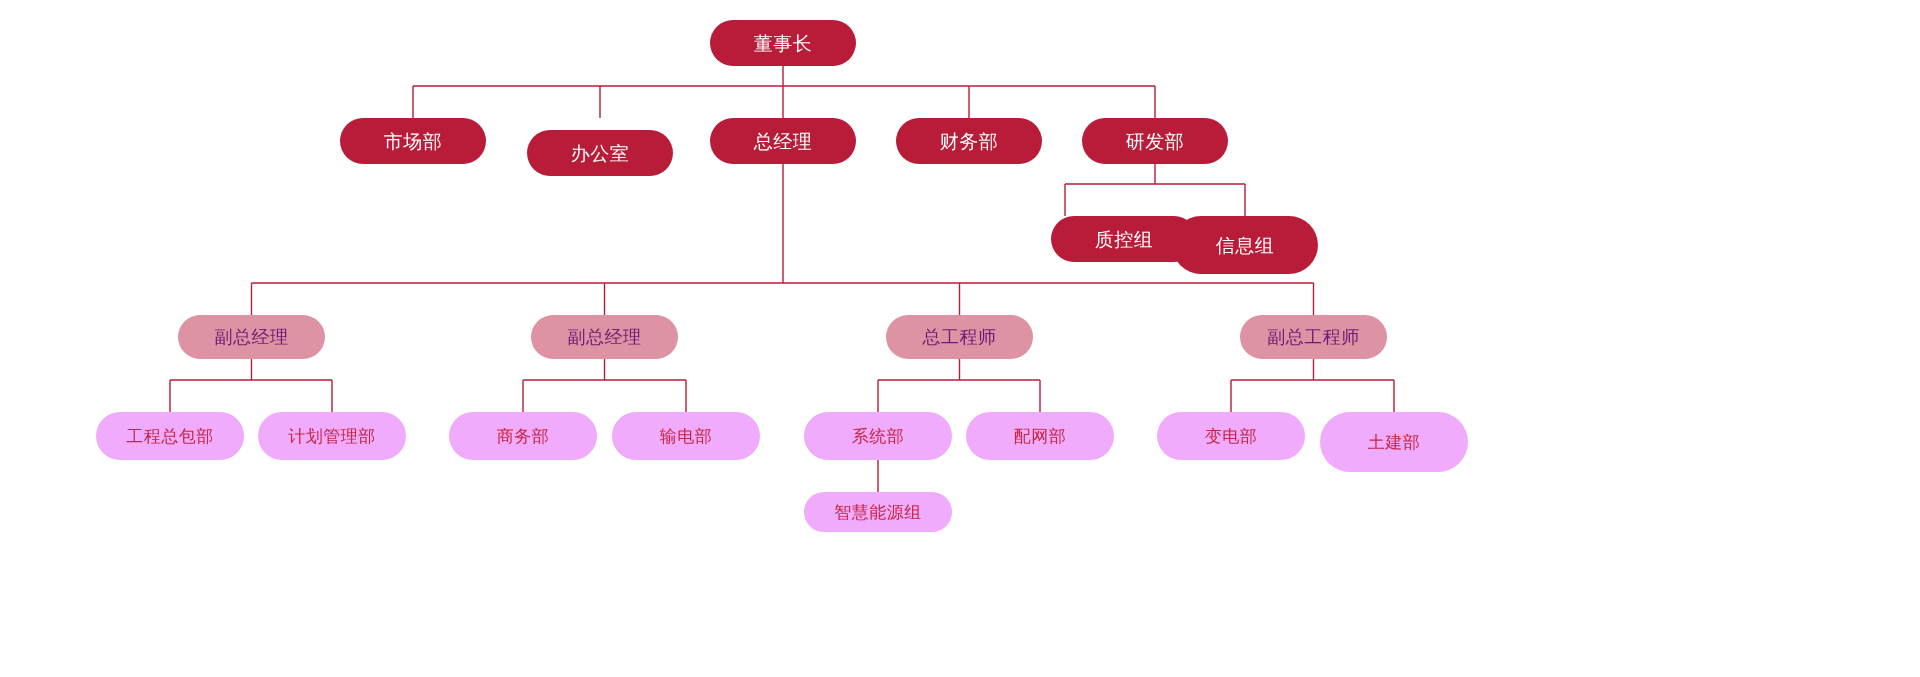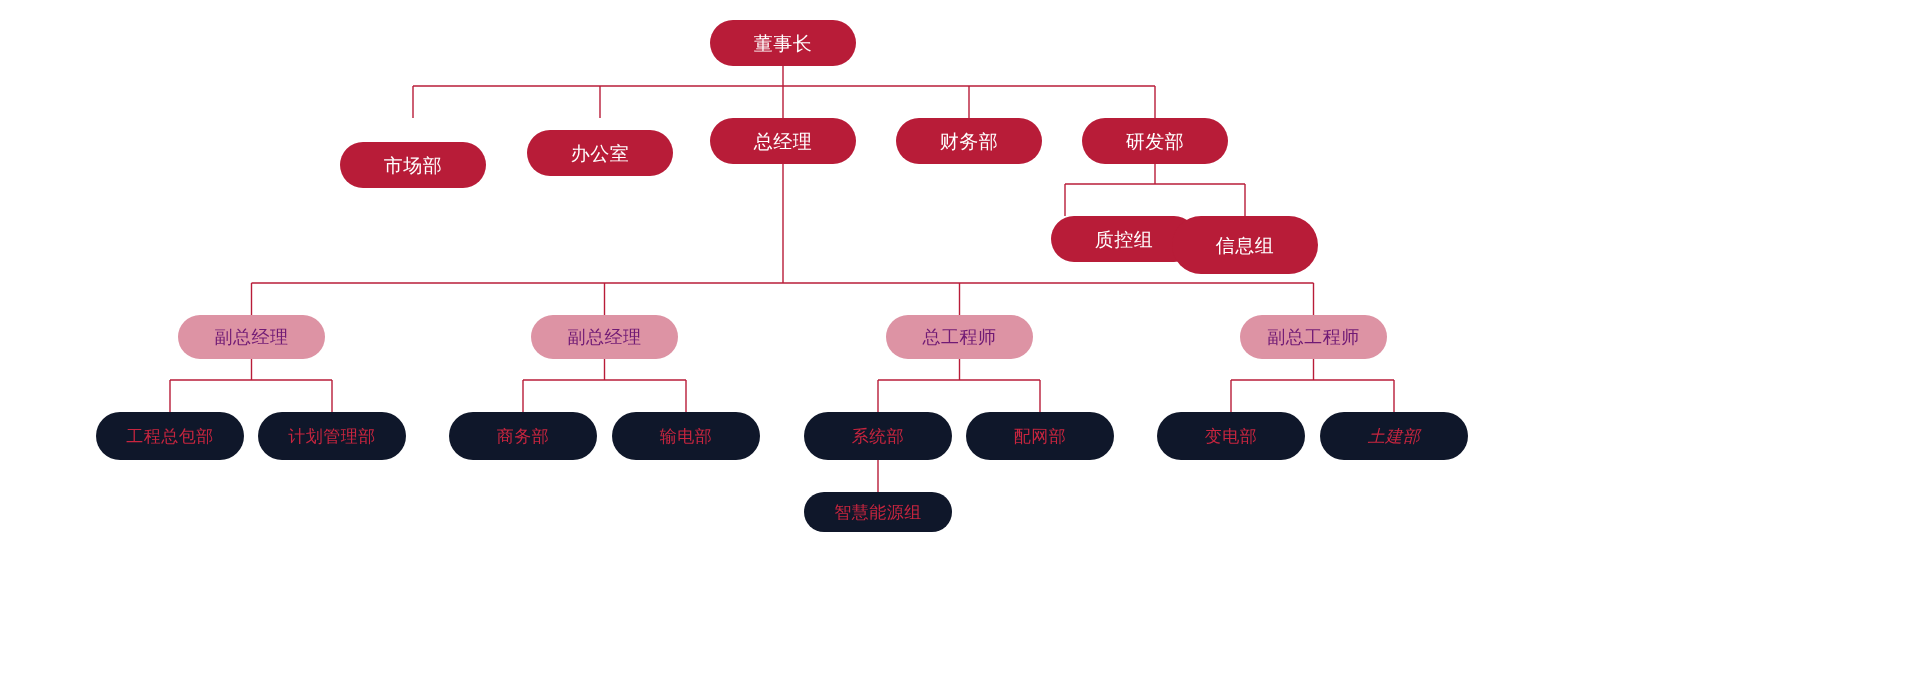--- a/index.html
+++ b/index.html
@@ -46,21 +46,21 @@
     background: #b81c38;
     color: #ffffff;
     font-size: 19px;
   }
   .level-pink {
     background: #dd93a4;
     color: #701a75;
     font-size: 18px;
   }
   .level-light {
-    background: #0f172a;
+    background: #f0abfc;
     color: #c8253f;
     font-size: 17px;
   }
 </style>
 </head>
 <body>
 
 <div id="chart-root">
   <svg class="connector-layer" id="connector-layer" viewBox="0 0 1920 677">
       <line x1="783" y1="66" x2="783" y2="86" stroke="#b81c38" stroke-width="1.4"></line>
@@ -95,21 +95,21 @@
       <line x1="1313.5" y1="359" x2="1313.5" y2="380" stroke="#b81c38" stroke-width="1.4"></line>
       <line x1="1231" y1="380" x2="1394" y2="380" stroke="#b81c38" stroke-width="1.4"></line>
       <line x1="1231" y1="380" x2="1231" y2="412" stroke="#b81c38" stroke-width="1.4"></line>
       <line x1="1394" y1="380" x2="1394" y2="412" stroke="#b81c38" stroke-width="1.4"></line>
       <line x1="878" y1="460" x2="878" y2="492" stroke="#b81c38" stroke-width="1.4"></line>
     </svg>
   <div id="node-layer">
       <div class="node level-0" style="left: 710px; top: 20px; width: 146px; height: 46px;">
         <span class="node-label">董事长</span>
       </div>
-      <div class="node level-0" style="left: 340px; top: 118px; width: 146px; height: 46px; margin-top: 24px;">
+      <div class="node level-0" style="left: 340px; top: 118px; width: 146px; height: 46px;">
         <span class="node-label">市场部</span>
       </div>
       <div class="node level-0" style="left: 527px; top: 130px; width: 146px; height: 46px;">
         <span class="node-label">办公室</span>
       </div>
       <div class="node level-0" style="left: 710px; top: 118px; width: 146px; height: 46px;">
         <span class="node-label">总经理</span>
       </div>
       <div class="node level-0" style="left: 896px; top: 118px; width: 146px; height: 46px;">
         <span class="node-label">财务部</span>
@@ -149,20 +149,20 @@
       </div>
       <div class="node level-light" style="left: 804px; top: 412px; width: 148px; height: 48px;">
         <span class="node-label">系统部</span>
       </div>
       <div class="node level-light" style="left: 966px; top: 412px; width: 148px; height: 48px;">
         <span class="node-label">配网部</span>
       </div>
       <div class="node level-light" style="left: 1157px; top: 412px; width: 148px; height: 48px;">
         <span class="node-label">变电部</span>
       </div>
-      <div class="node level-light" style="left: 1320px; top: 412px; width: 148px; height: 48px; font-style: italic;">
+      <div class="node level-light" style="left: 1320px; top: 412px; width: 148px; height: 60px;">
         <span class="node-label">土建部</span>
       </div>
       <div class="node level-light" style="left: 804px; top: 492px; width: 148px; height: 40px;">
         <span class="node-label">智慧能源组</span>
       </div>
     </div>
 </div>
 
 </body></html>

